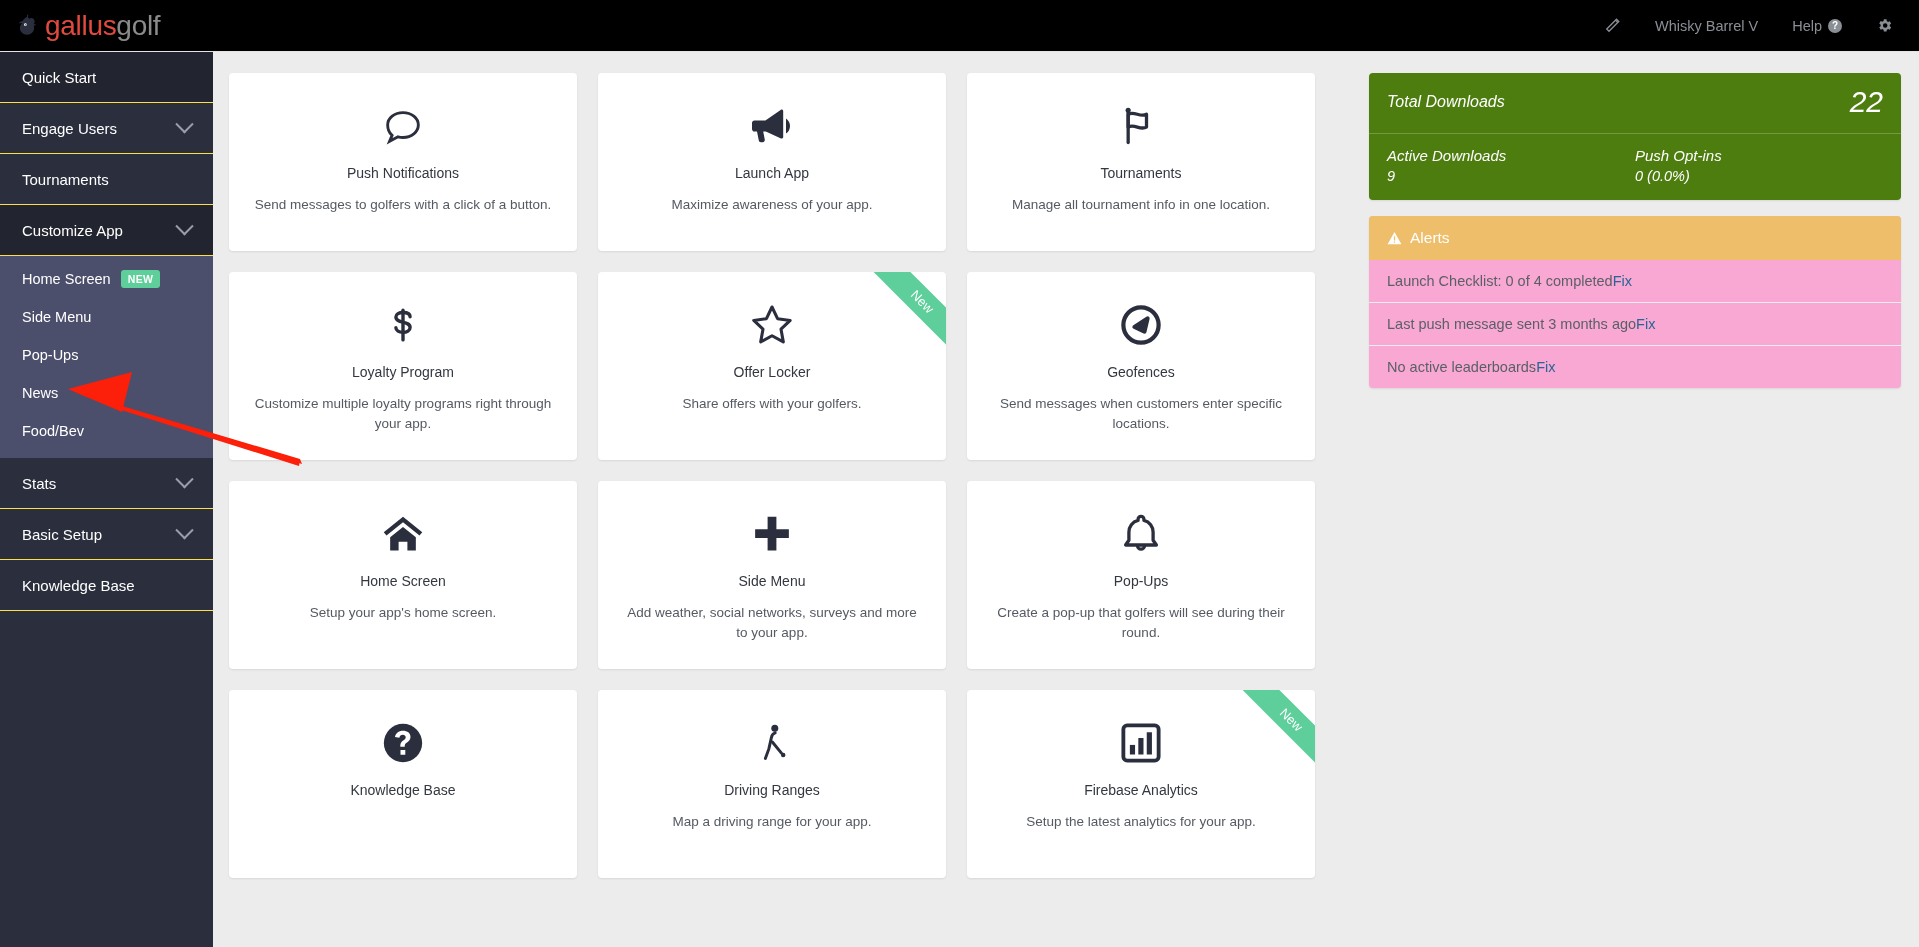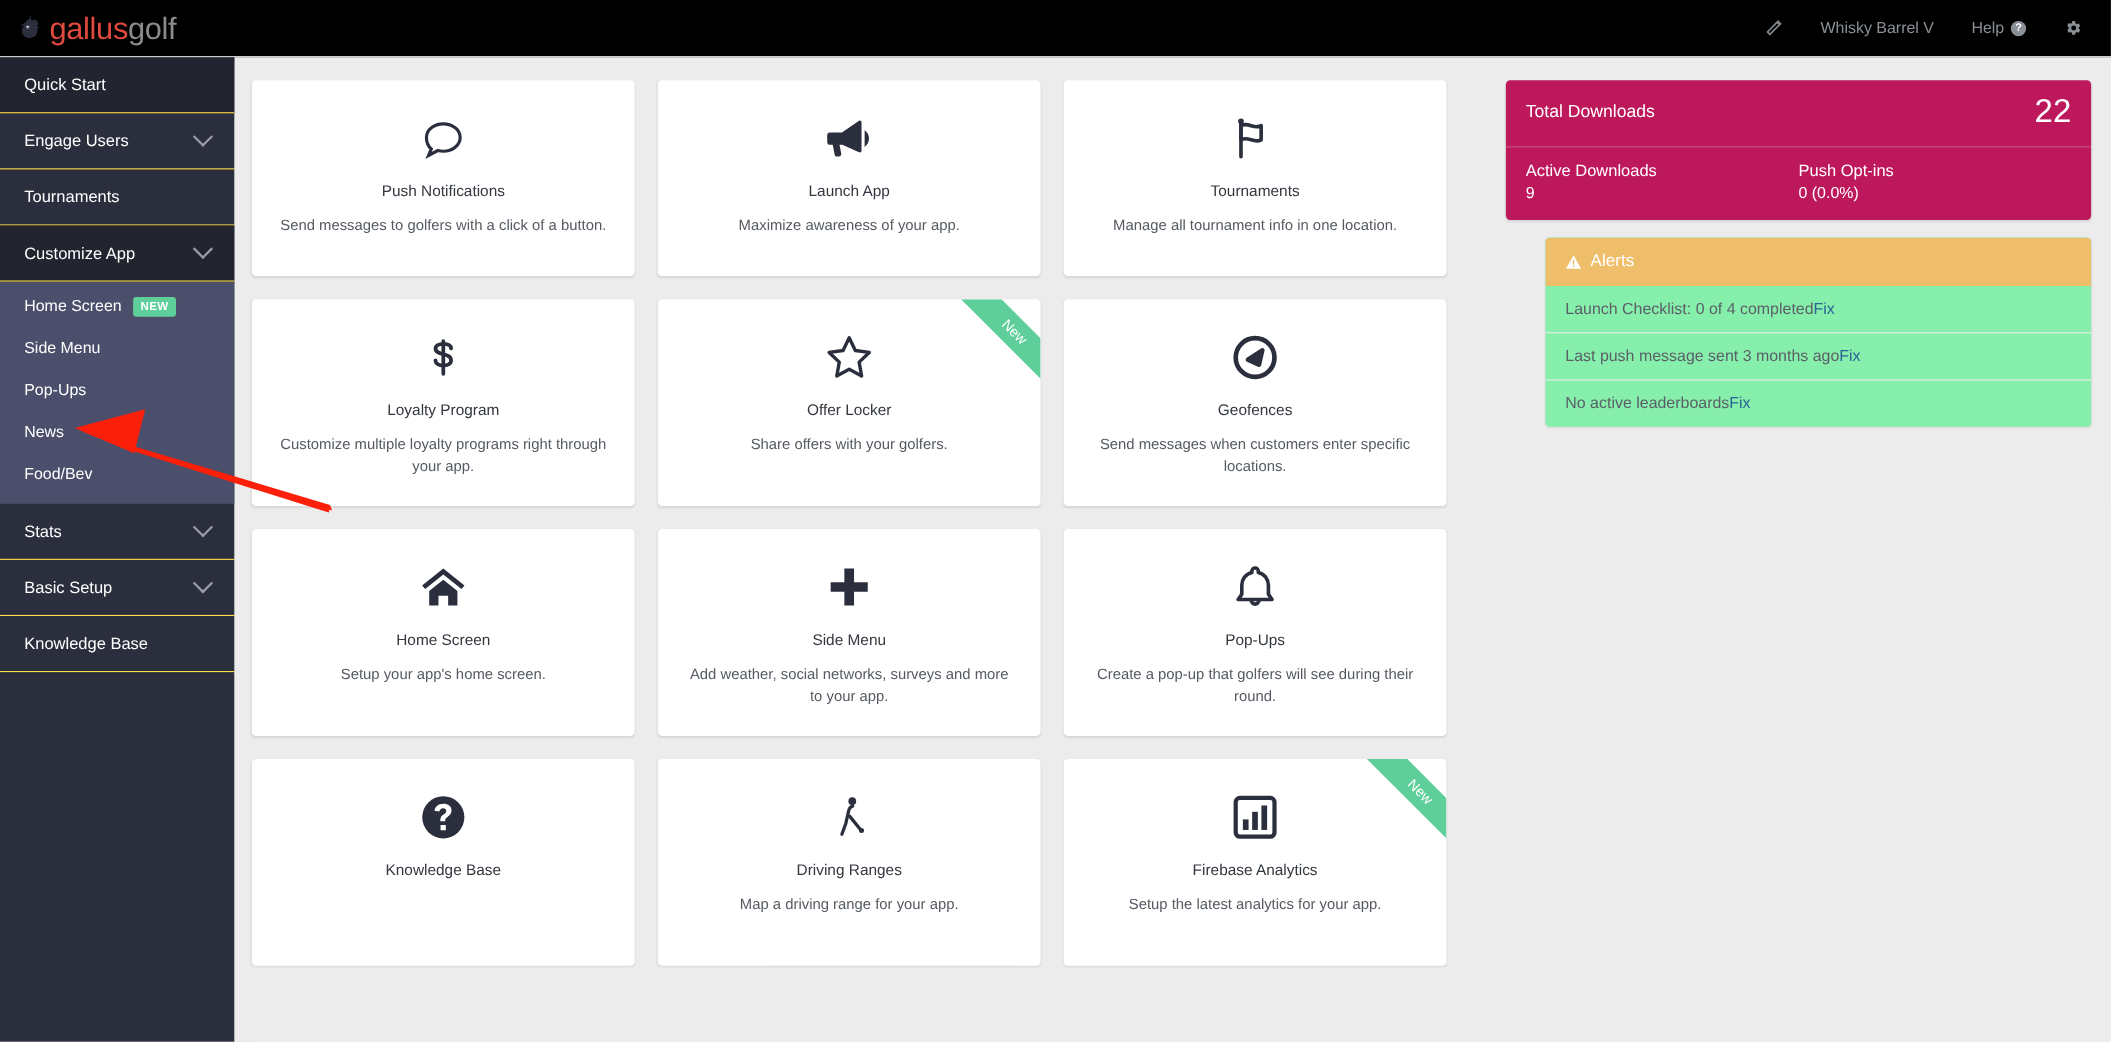--- a/index.html
+++ b/index.html
@@ -92,38 +92,38 @@
     text-align:center; line-height:26px;
     transform:rotate(45deg); top:17px; right:-39px;
   }
 
   
   .rightpanel{
     position:absolute; top:52px; left:1369px; width:550px; height:895px;
     padding:21px 18px 0 0;
   }
   .stats-card{
-    background:#be185d; border-radius:4px; overflow:hidden;
+    background:#4d7c0f; border-radius:4px; overflow:hidden;
     box-shadow:0 1px 2px rgba(0,0,0,.09);
+    font-style:italic;
   }
   .stats-top{
     display:flex; align-items:center; justify-content:space-between;
     padding:14px 18px 16px; border-bottom:1px solid rgba(255,255,255,.22);
   }
   .stats-top-label{ color:#ffffff; font-size:16px; }
   .stats-top-value{ color:#ffffff; font-size:30px; line-height:1; }
   .stats-bottom{ display:flex; padding:13px 18px 16px; }
   .stat-col{ flex:1; }
   .stat-label{ color:#ffffff; font-size:15px; margin-bottom:4px; }
   .stat-value{ color:#ffffff; font-size:14.5px; }
 
   .alerts-card{
-    margin-top:16px; background:#86efac; border-radius:4px; overflow:hidden;
+    margin-top:16px; background:#f9a8d4; border-radius:4px; overflow:hidden;
     box-shadow:0 1px 2px rgba(0,0,0,.09);
-    margin-left:36px;
   }
   .alerts-head{
     background:#eebe6b; color:#ffffff; font-size:15.5px;
     padding:13px 18px; display:flex; align-items:center; gap:8px;
   }
   .warn-icon{ width:15px; height:14px; display:block; }
   .alert-row{
     display:flex; align-items:center; 
     padding:13px 18px; border-bottom:1px solid #ededed;
     font-size:14.5px; color:#5a5f67;

